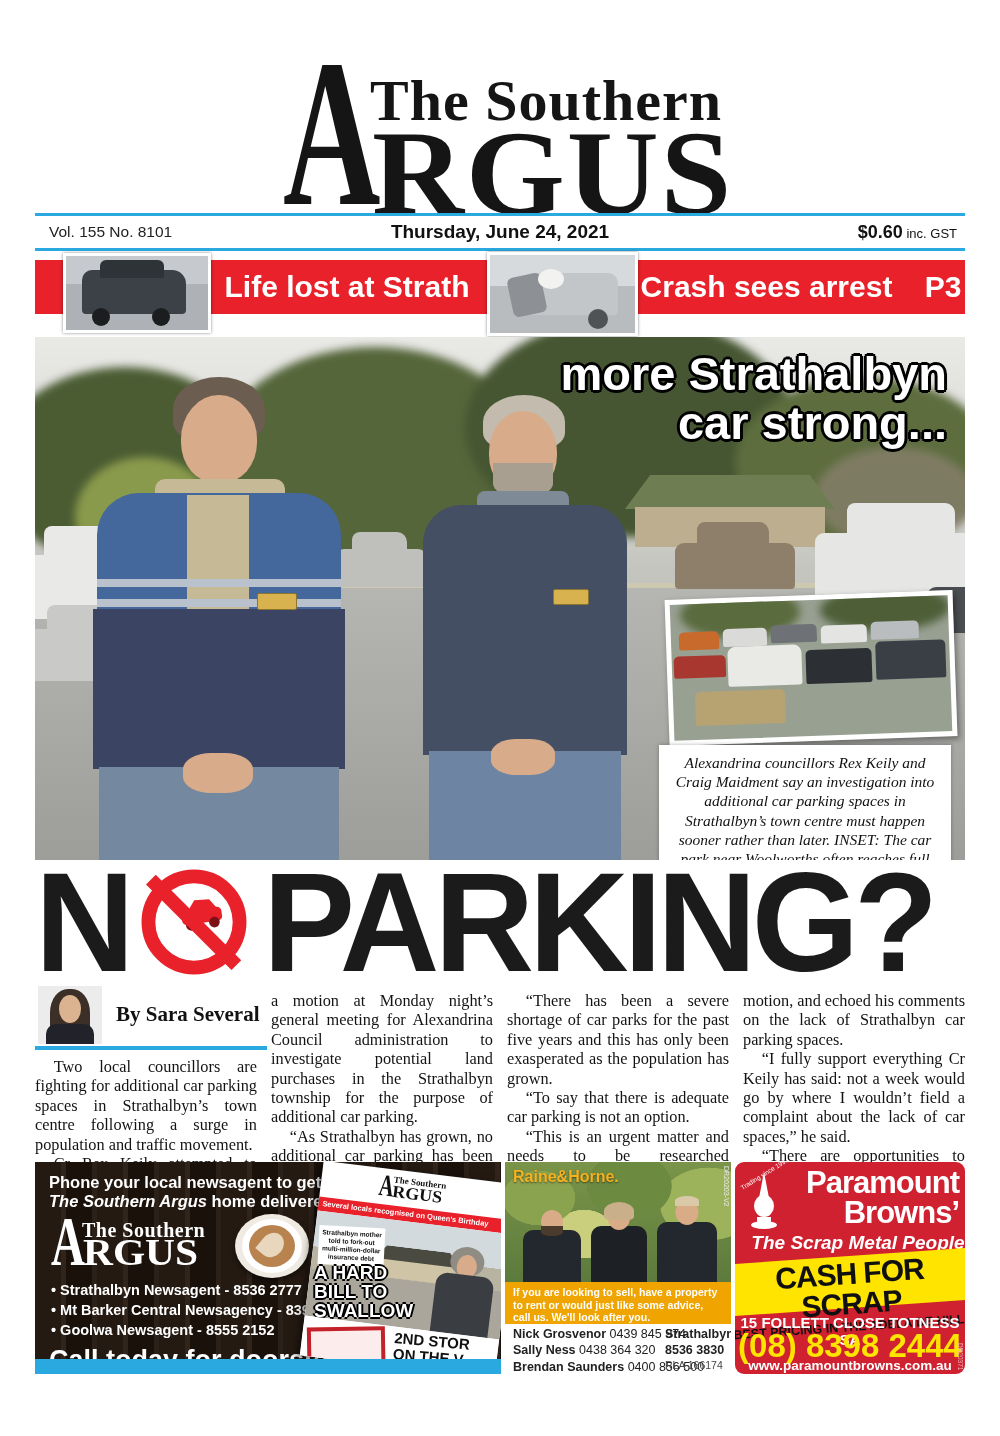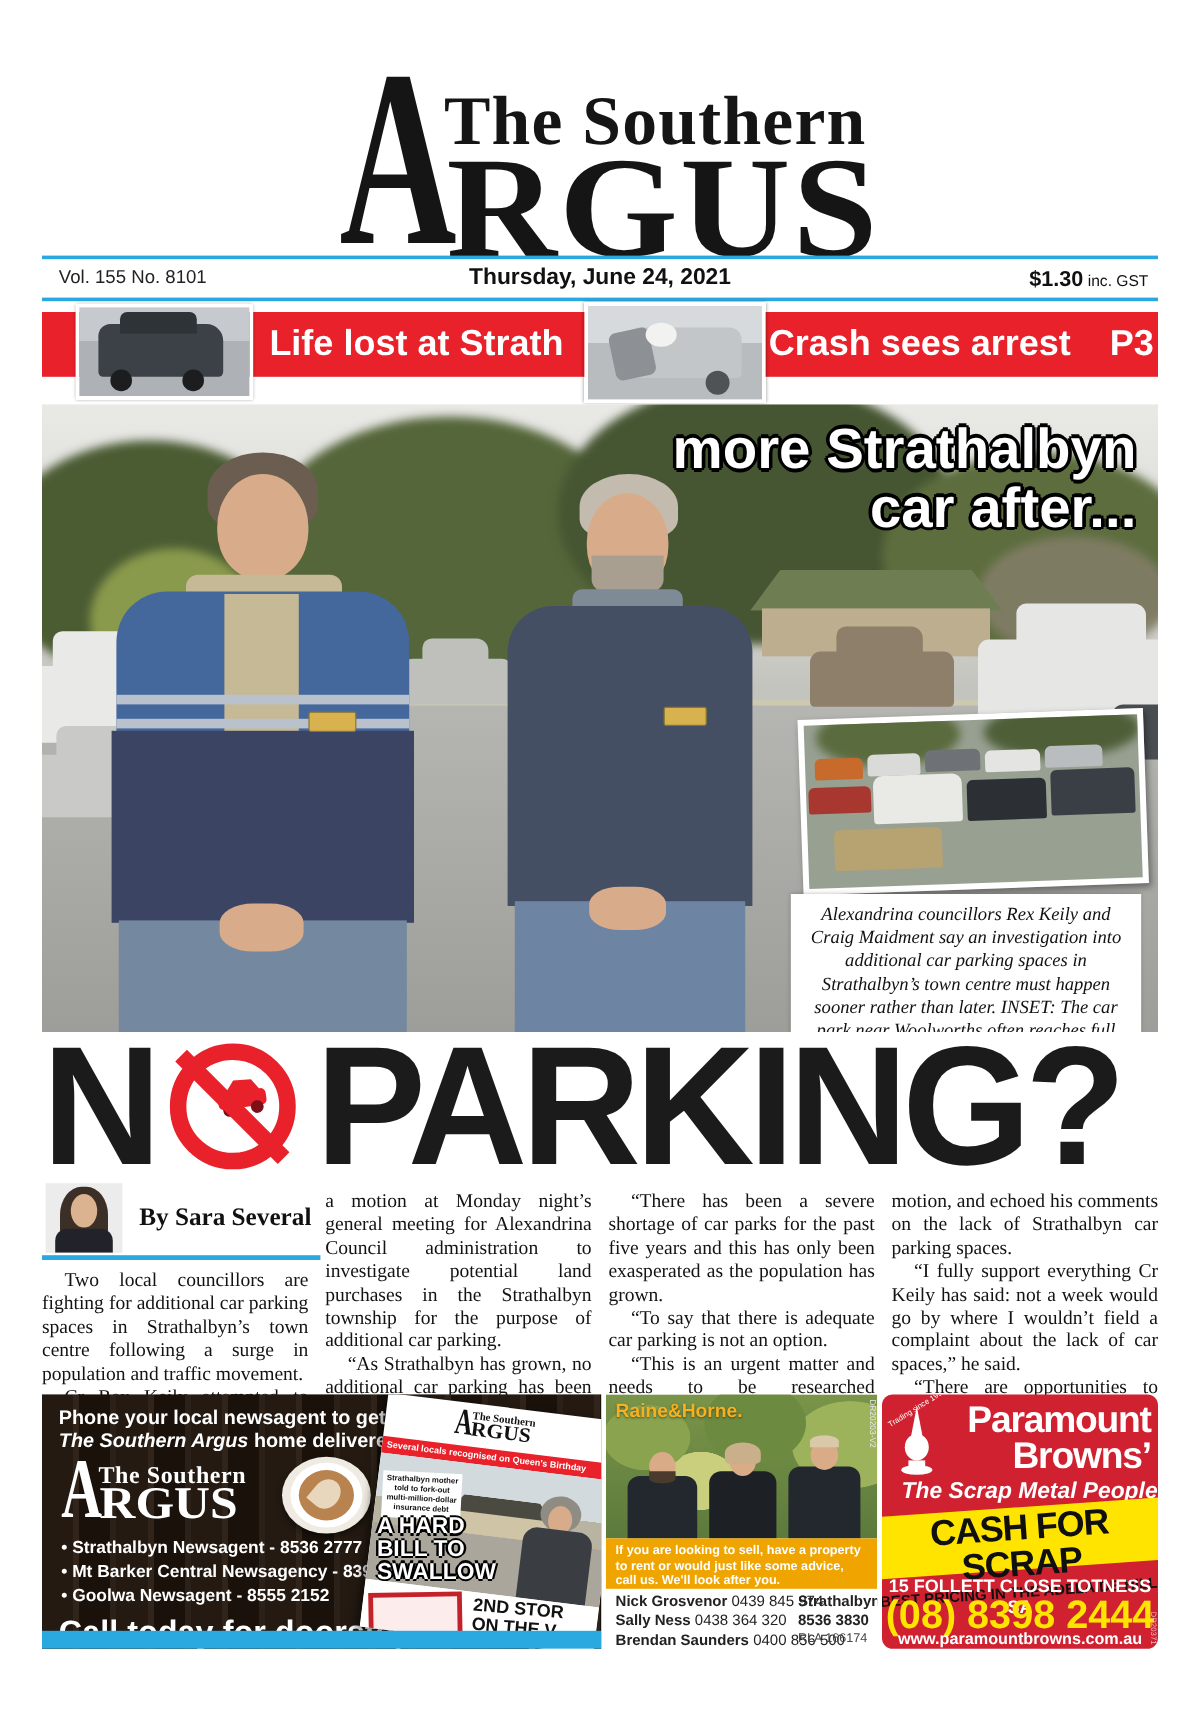--- a/index.html
+++ b/index.html
@@ -131,21 +131,21 @@
 
   <div class="abs" style="left:0;top:28px;width:1000px;height:184px">
     <span class="mh-a">A</span>
     <span class="mh-top">The Southern</span>
     <span class="mh-rgus">RGUS</span>
   </div>
 
   <div class="dateline">
     <span class="dl-vol">Vol. 155  No. 8101</span>
     <span class="dl-date">Thursday, June 24, 2021</span>
-    <span class="dl-price"><b>$1.30</b><span> inc. GST</span></span>
+    <span class="dl-price"><b>$0.60</b><span> inc. GST</span></span>
   </div>
 
   <div class="bannerzone">
     <div class="redstrip"></div>
     <div class="crashphoto" style="left:63px;top:1px;width:142px;height:74px;background:linear-gradient(#c6c9cd 0 38%,#aeb2b6 38%)">
       <div class="abs" style="left:16px;top:14px;width:104px;height:44px;background:#3c4147;border-radius:10px 14px 4px 4px"></div>
       <div class="abs" style="left:34px;top:4px;width:64px;height:18px;background:#2e3338;border-radius:6px 6px 0 0"></div>
       <div class="abs" style="left:26px;top:52px;width:18px;height:18px;border-radius:50%;background:#1b1d1f"></div>
       <div class="abs" style="left:86px;top:52px;width:18px;height:18px;border-radius:50%;background:#1b1d1f"></div>
     </div>
@@ -214,21 +214,21 @@
       <div class="abs" style="left:458px;top:126px;width:60px;height:34px;background:#a89f90;border-radius:0 0 40% 40%"></div>
       <div class="abs" style="left:442px;top:154px;width:92px;height:34px;background:#7e8a96;border-radius:8px 8px 0 0"></div>
       <div class="abs" style="left:388px;top:168px;width:204px;height:250px;background:#454f63;border-radius:38px 38px 0 0"></div>
       <div class="badge" style="left:518px;top:252px;width:34px;height:14px"></div>
       <div class="abs" style="left:394px;top:414px;width:192px;height:109px;background:#6d84a2"></div>
       <div class="abs" style="left:456px;top:402px;width:64px;height:36px;background:#d8ac8a;border-radius:40%"></div>
     </div>
 
     <div class="overlayhead">
       <div>more Strathalbyn</div>
-      <div>car after...</div>
+      <div>car strong...</div>
     </div>
 
     <div class="inset">
       <div class="blob" style="left:10px;top:-14px;width:120px;height:50px;background:#5a6b3e"></div>
       <div class="blob" style="left:150px;top:-12px;width:130px;height:46px;background:#4e5f38"></div>
       <div class="minicar" style="left:8px;top:28px;width:40px;height:18px;background:#c96a2d"></div>
       <div class="minicar" style="left:52px;top:26px;width:44px;height:18px;background:#dadad8"></div>
       <div class="minicar" style="left:100px;top:24px;width:46px;height:18px;background:#6e7276"></div>
       <div class="minicar" style="left:150px;top:26px;width:46px;height:18px;background:#e4e4e2"></div>
       <div class="minicar" style="left:200px;top:24px;width:48px;height:18px;background:#babdbf"></div>

